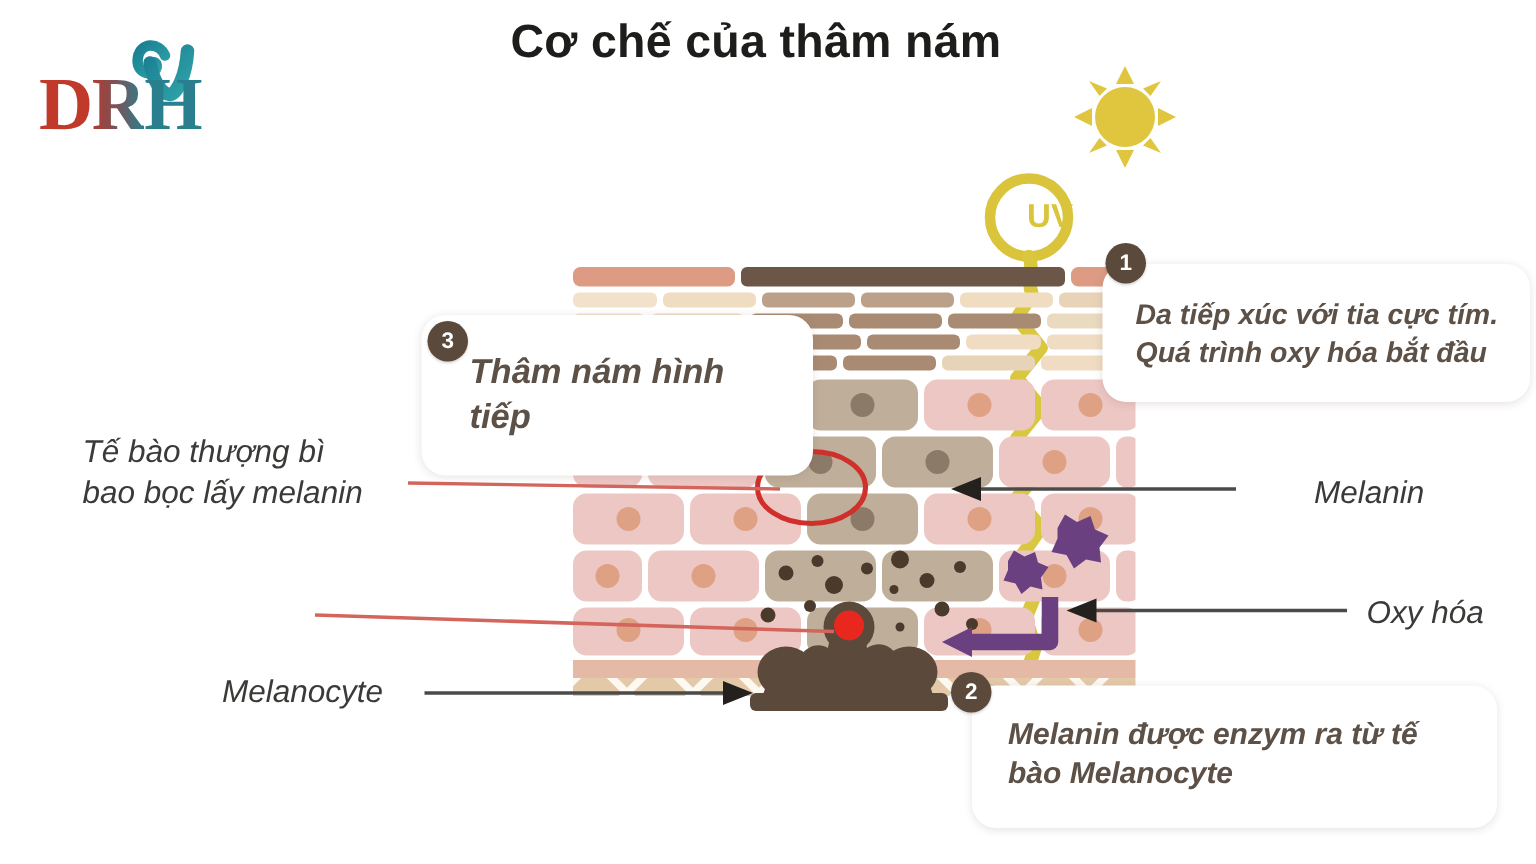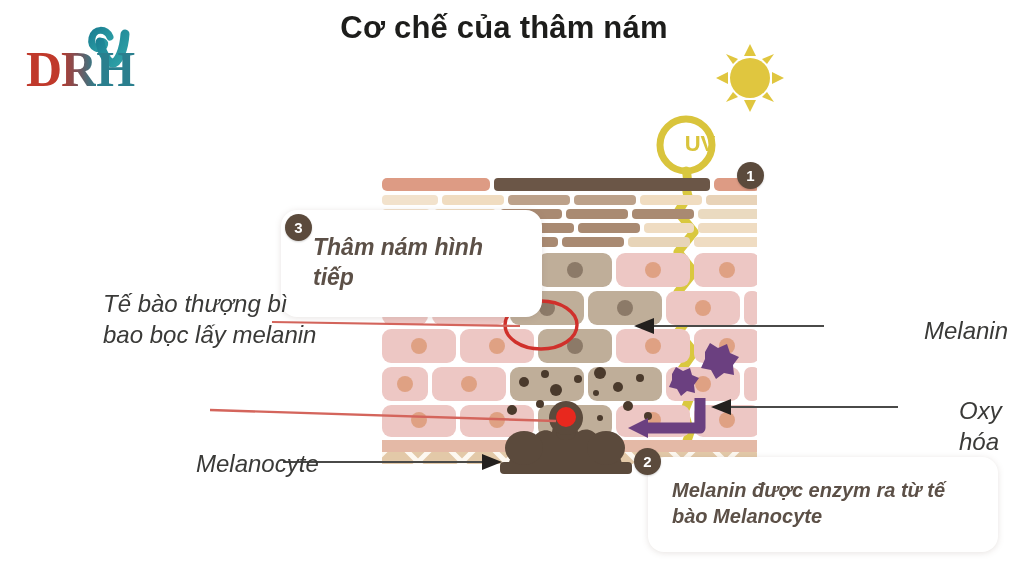--- a/index.html
+++ b/index.html
@@ -48,23 +48,22 @@
     font-size:15px;line-height:27px;text-align:center;
     font-family:"Liberation Sans",sans-serif;
     box-shadow:0 1px 2px rgba(0,0,0,.18);
   }
   #badge1{left:737px;top:162px;}
   #badge2{left:634px;top:448px;}
   #badge3{left:285px;top:214px;}
 
   
   .label{
-    color:#3a3a38;font-style:italic;font-size:24px;line-height:1.3;
+    color:#3a3a38;font-style:italic;font-size:21px;line-height:1.3;
     white-space:pre-line;
-    margin-left:48px;
   }
   #lbl-epi{left:55px;top:288px;width:240px;}
   #lbl-oxy-enzym{left:55px;top:374px;width:240px;}
   #lbl-melanocyte{left:148px;top:448px;}
   #lbl-melanin{left:876px;top:315px;}
   #lbl-oxyhoa{left:911px;top:395px;}
 
   
   svg{position:absolute;left:0;top:0;overflow:visible;}
 </style>
@@ -291,20 +290,21 @@
       <line x1="824" y1="326" x2="651" y2="326" stroke="#4A4A48" stroke-width="2.2"></line>
       <polygon points="634,326 654,318 654,334" fill="#23201e"></polygon>
     </g>
 
     <g>
       <line x1="898" y1="407" x2="728" y2="407" stroke="#4A4A48" stroke-width="2.2"></line>
       <polygon points="711,407 731,399 731,415" fill="#23201e"></polygon>
     </g>
   </svg>
 
+  <div class="abs callout" id="callout1">Da tiếp xúc với tia cực tím. Quá trình oxy hóa bắt đầu</div>
   <div class="abs badge" id="badge1">1</div>
 
   <div class="abs callout" id="callout2">Melanin được enzym ra từ tế bào Melanocyte</div>
   <div class="abs badge" id="badge2">2</div>
 
   <div class="abs callout" id="callout3">Thâm nám hình tiếp</div>
   <div class="abs badge" id="badge3">3</div>
 
   <div class="abs label" id="lbl-epi">Tế bào thượng bì
 bao bọc lấy melanin</div>

